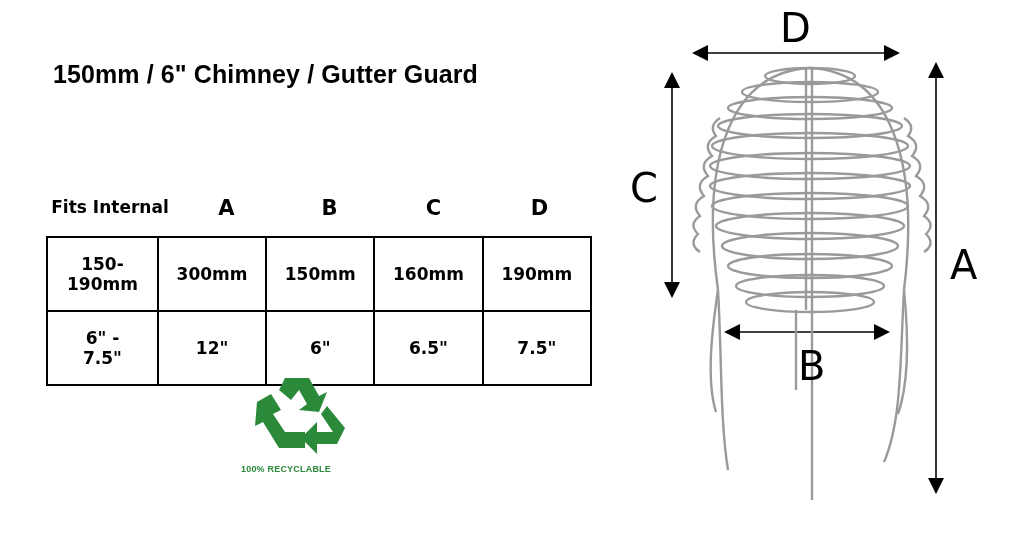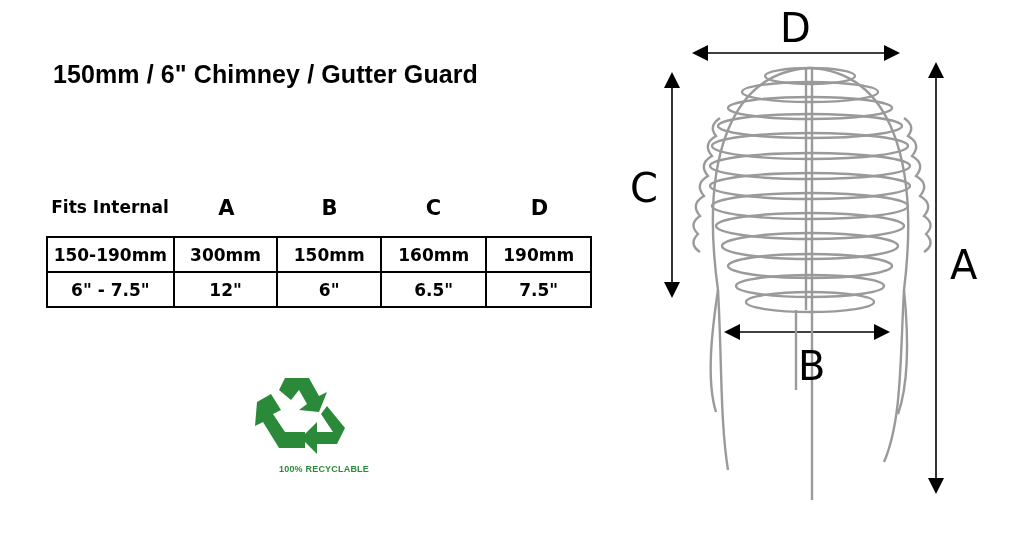--- a/index.html
+++ b/index.html
@@ -3,23 +3,23 @@
 <meta charset="utf-8">
 <style>
   html, body { margin: 0; padding: 0; background: #ffffff; }
   body { width: 1029px; height: 534px; position: relative; overflow: hidden; font-family: "Liberation Sans", sans-serif; }
   .title { position: absolute; left: 53px; top: 60px; font-family: "Liberation Sans", sans-serif; font-weight: bold; font-size: 25px; color: #000; letter-spacing: 0.1px; white-space: nowrap; }
   .spec-table { position: absolute; left: 46px; top: 180px; width: 546px; }
   .hdr { position: absolute; top: 0; text-align: center; font-family: "DejaVu Sans", sans-serif; font-weight: bold; color: #000; }
   .hdr.first { left: 0; width: 128px; font-size: 17px; line-height: 28px; top: 0; margin-top: 13px; }
   .hdr.letter { font-size: 21px; top: 16px; }
   table.grid { position: absolute; left: 0; top: 56px; border-collapse: collapse; }
-  table.grid td { border: 2px solid #000; text-align: center; font-family: "DejaVu Sans", sans-serif; font-weight: bold; font-size: 17px; color: #000; padding: 2px; height: 29px; }
+  table.grid td { border: 2px solid #000; text-align: center; font-family: "DejaVu Sans", sans-serif; font-weight: bold; font-size: 17px; color: #000; padding: 16px; height: 29px; }
   .recycle { position: absolute; left: 241px; top: 372px; width: 128px; height: 108px; }
-  .recycle-label { position: absolute; left: 0; width: 128px; top: 92px; text-align: right; font-family: "Liberation Sans", sans-serif; font-weight: bold; font-size: 9px; color: #2b8a3a; letter-spacing: 0.2px; }
+  .recycle-label { position: absolute; left: 0; width: 128px; top: 92px; text-align: left; font-family: "Liberation Sans", sans-serif; font-weight: bold; font-size: 9px; color: #2b8a3a; letter-spacing: 0.2px; }
   .diagram { position: absolute; left: 620px; top: 0; width: 409px; height: 534px; }
   .dim-label { position: absolute; font-family: "DejaVu Sans", sans-serif; font-size: 40px; color: #000; line-height: 1; }
 </style>
 </head>
 <body>
 
 <div class="title">150mm / 6" Chimney / Gutter Guard</div>
 
 <div class="spec-table">
   <div class="hdr first">

